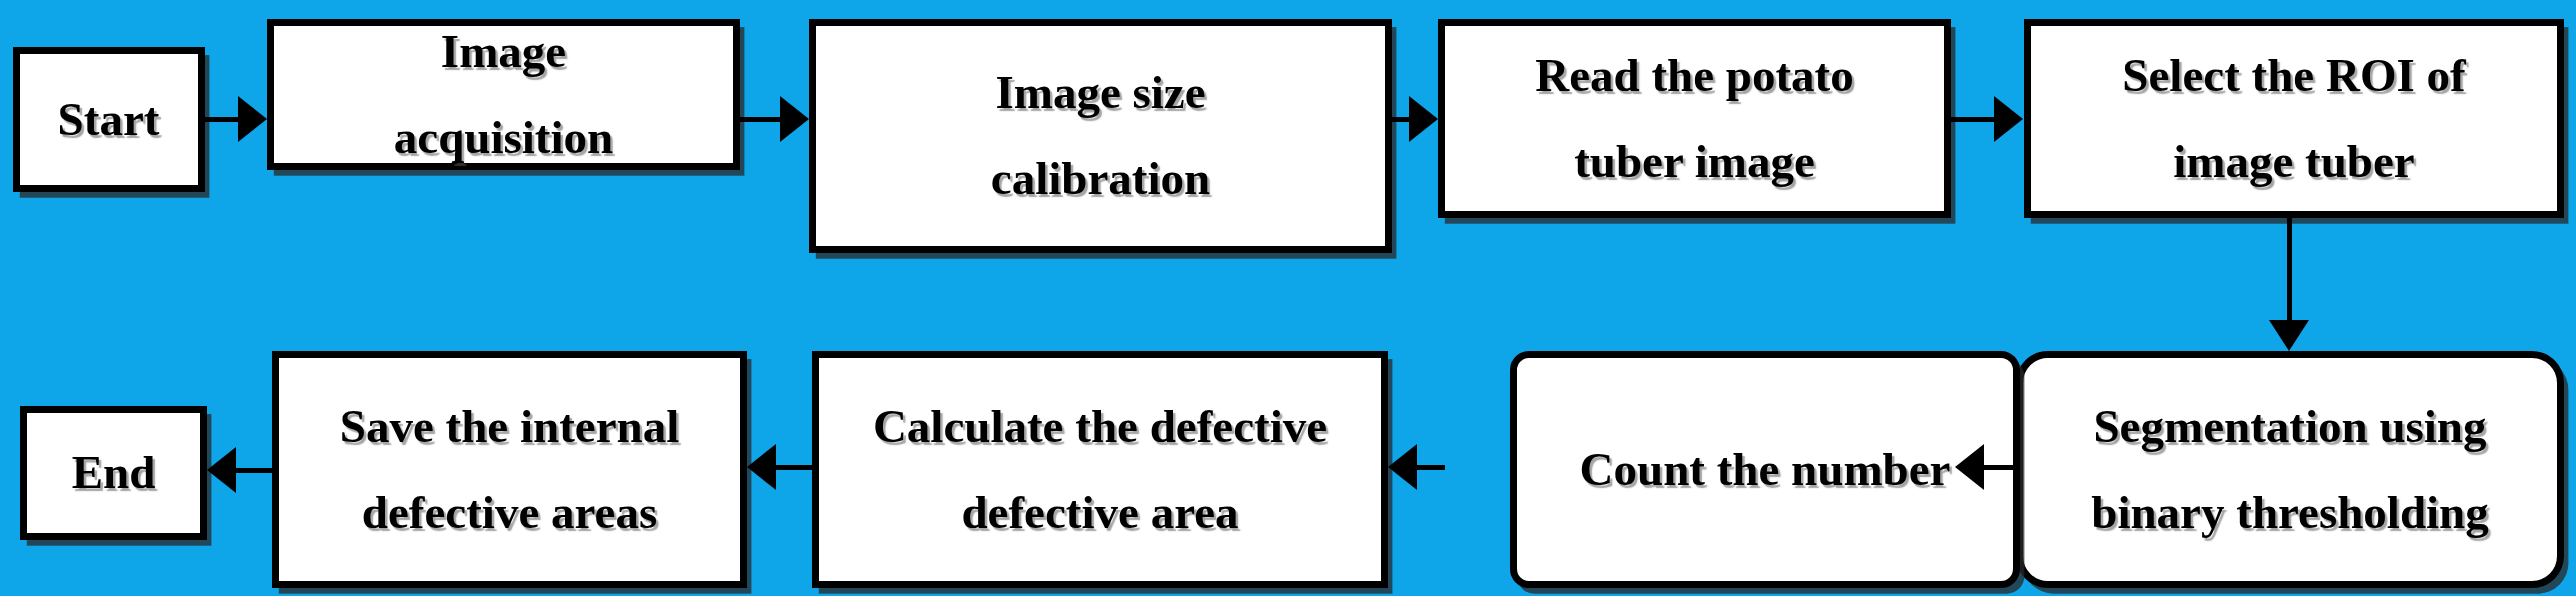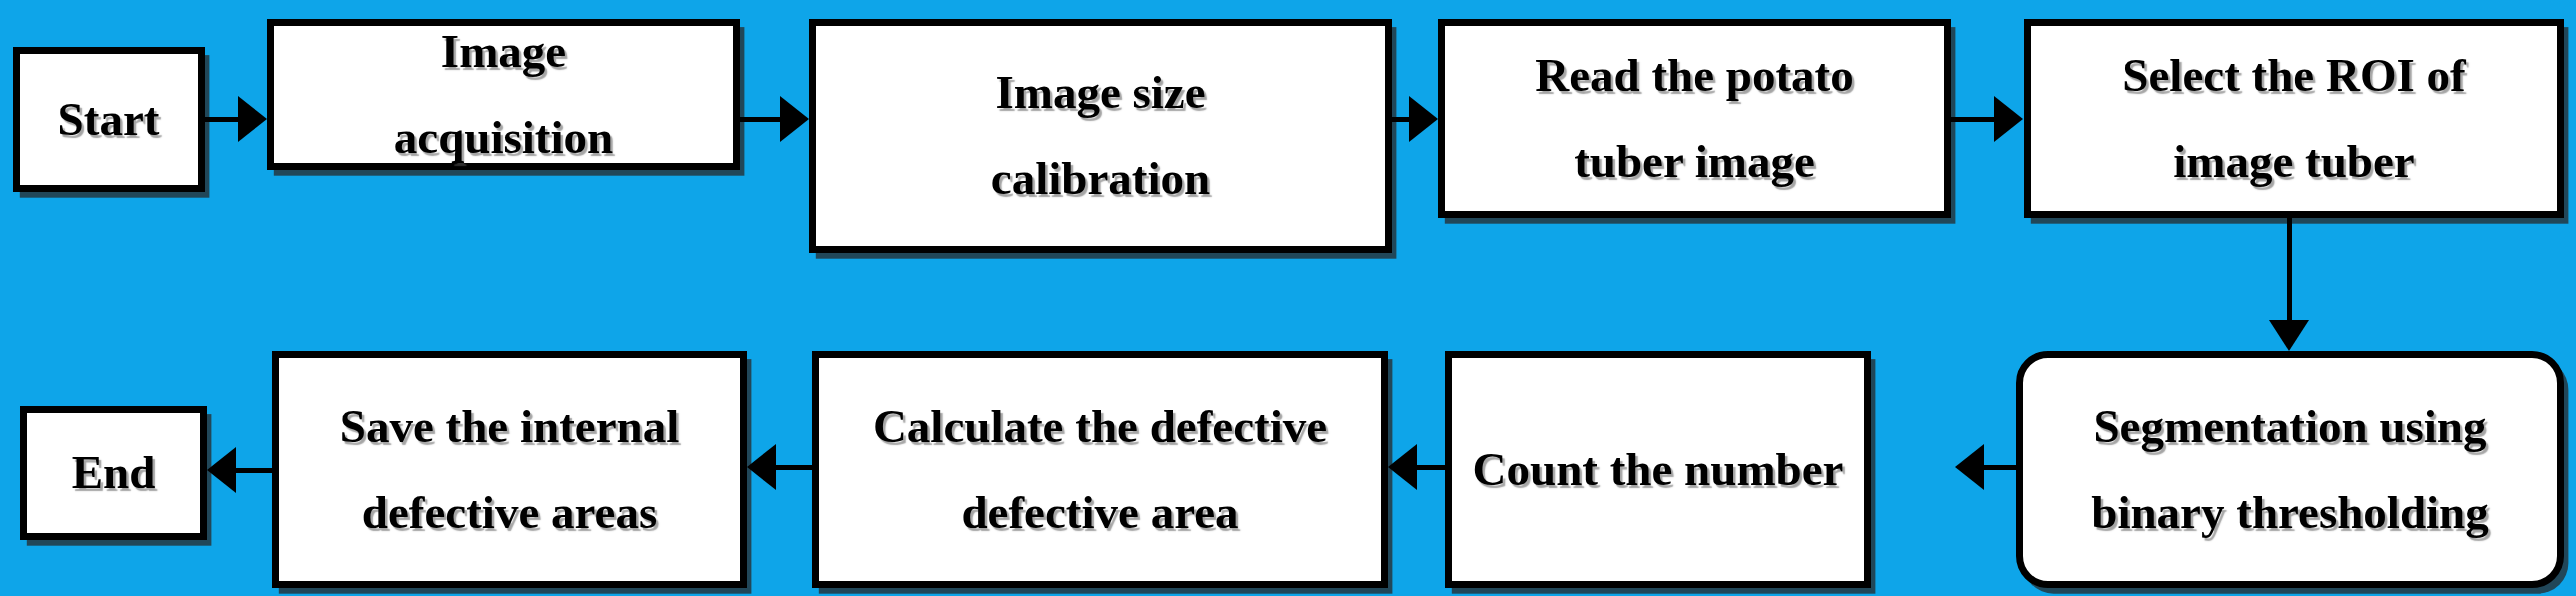--- a/index.html
+++ b/index.html
@@ -87,21 +87,21 @@
   <div class="node" style="left:2024px; top:19px; width:540px; height:199px;text-align:center;">
     <span class="line">Select the ROI of</span>
     <span class="line">image tuber</span>
   </div>
 
   <div class="node" style="left:2016px; top:351px; width:548px; height:237px;border-radius:32px;">
     <span class="line">Segmentation using</span>
     <span class="line">binary thresholding</span>
   </div>
 
-  <div class="node" style="left:1445px; top:351px; width:426px; height:237px;">
+  <div class="node" style="left:1510px; top:351px; width:510px; height:237px;border-radius:19px;">
     <span class="line">Count the number</span>
   </div>
 
   <div class="node" style="left:812px; top:351px; width:576px; height:237px;">
     <span class="line">Calculate the defective</span>
     <span class="line">defective area</span>
   </div>
 
   <div class="node" style="left:20px; top:406px; width:187px; height:134px;">
     <span class="line">End</span>

